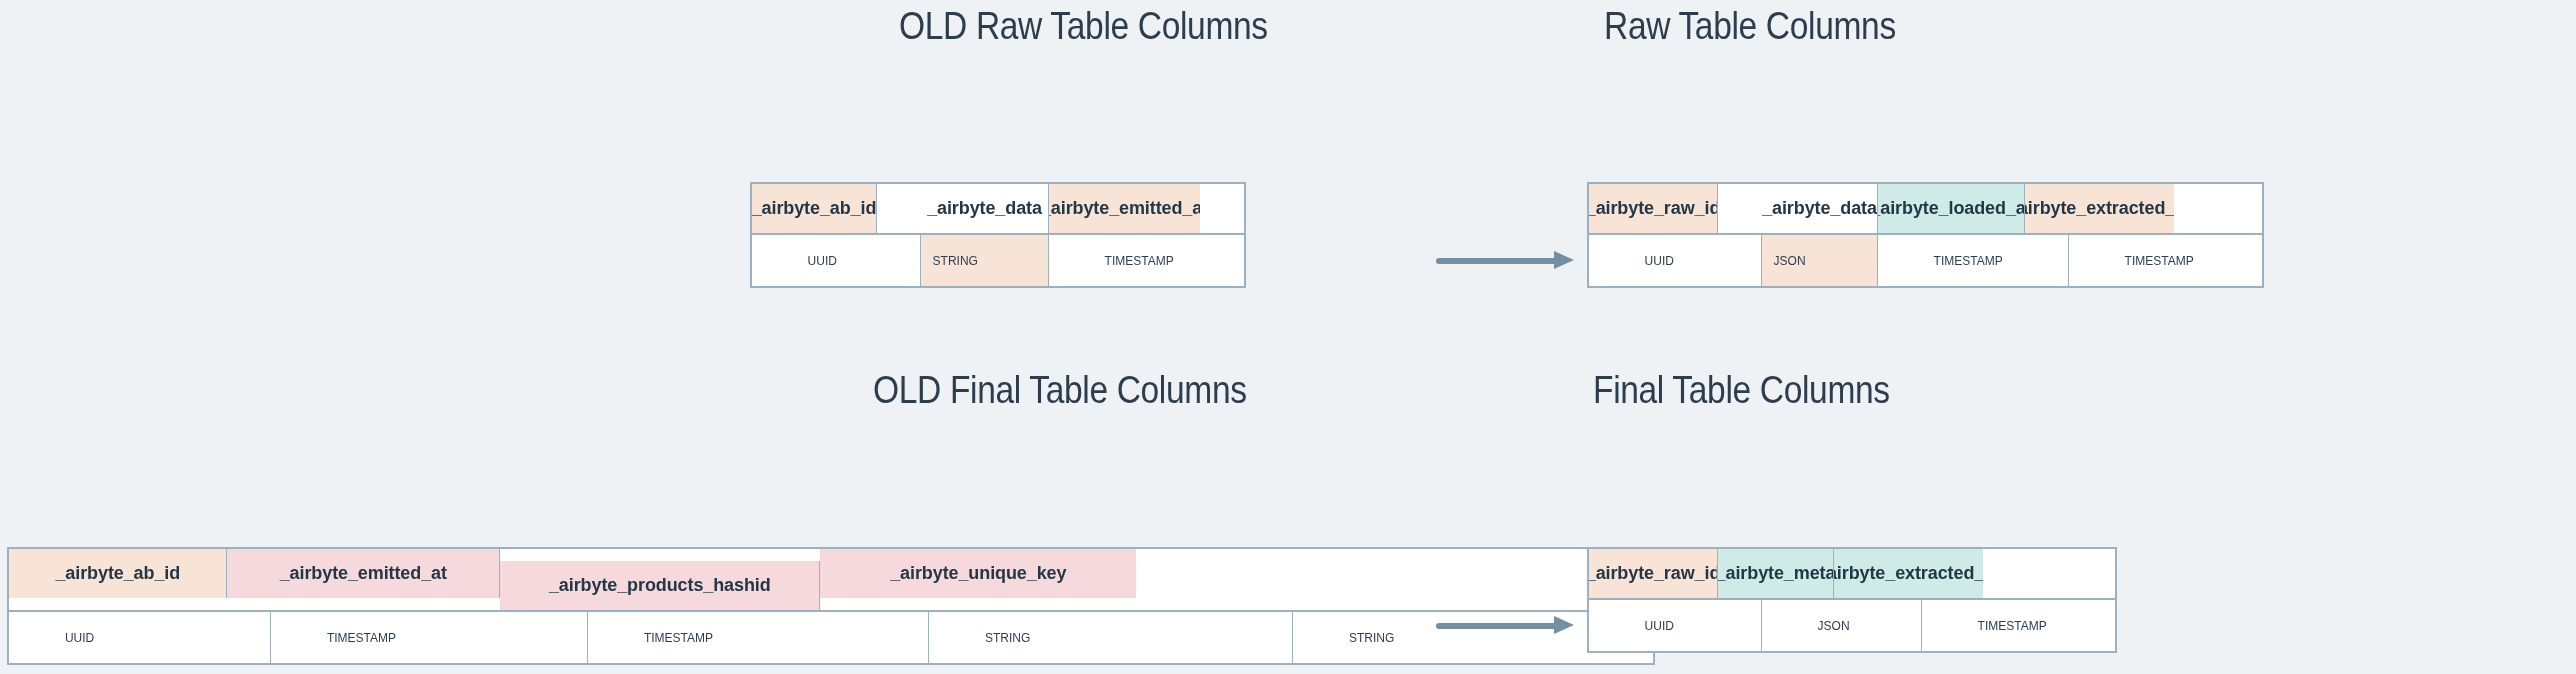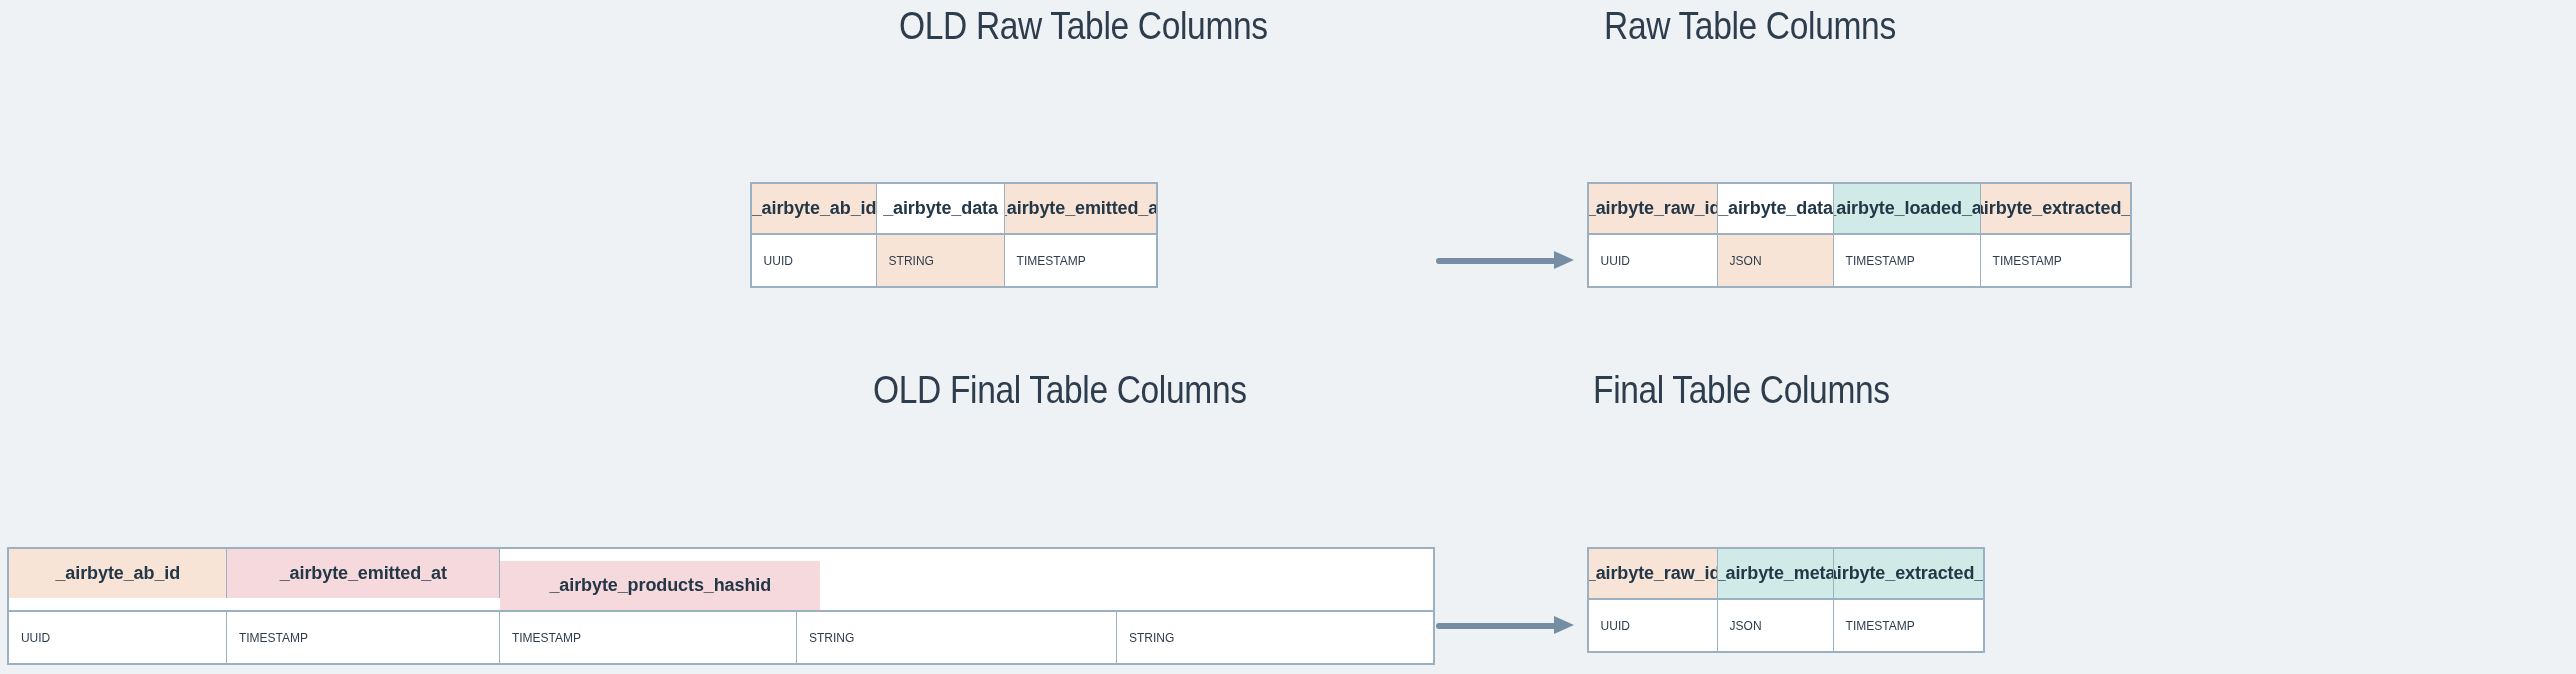--- a/index.html
+++ b/index.html
@@ -72,21 +72,21 @@
     height: 51px;
     justify-content: flex-start;
     font-size: 12px;
     font-weight: 400;
     color: #2e3d4d;
   }
 
   .fill-peach { background: #f8e3d7; }
   .fill-teal  { background: #cfeae7; }
   .fill-pink  { background: #f5d9dd; }
-  .fill-white { background: #ffffff; }
+  .fill-white { background: #ffffff; margin-left: 44px; }
 
   
   #table-old-raw   { left: 750px; top: 182px; }
   #table-new-raw   { left: 1587px; top: 182px; }
   #table-old-final { left: 7.3px;   top: 547px; }
   #table-new-final { left: 1587px; top: 547px; }
 
   .flow-arrow {
     position: absolute;
     height: 19px;
@@ -152,20 +152,21 @@
         <div class="tbl-cell fill-white" style="width: 147px;">TIMESTAMP</div>
         <div class="tbl-cell fill-white" style="width: 149px;">TIMESTAMP</div>
       </div>
     </div>
 
   <div class="col-table" id="table-old-final">
       <div class="tbl-row head-row">
         <div class="tbl-cell fill-peach" style="width: 218px;">_airbyte_ab_id</div>
         <div class="tbl-cell fill-pink" style="width: 273px;">_airbyte_emitted_at</div>
         <div class="tbl-cell fill-pink" style="width: 320px; margin-top: 12px;">_airbyte_products_hashid</div>
+        <div class="tbl-cell fill-pink" style="width: 316px;">_airbyte_unique_key</div>
       </div>
       <div class="tbl-row body-row">
         <div class="tbl-cell fill-white" style="width: 218px;">UUID</div>
         <div class="tbl-cell fill-white" style="width: 273px;">TIMESTAMP</div>
         <div class="tbl-cell fill-white" style="width: 297px;">TIMESTAMP</div>
         <div class="tbl-cell fill-white" style="width: 320px;">STRING</div>
         <div class="tbl-cell fill-white" style="width: 316px;">STRING</div>
       </div>
     </div>
 

